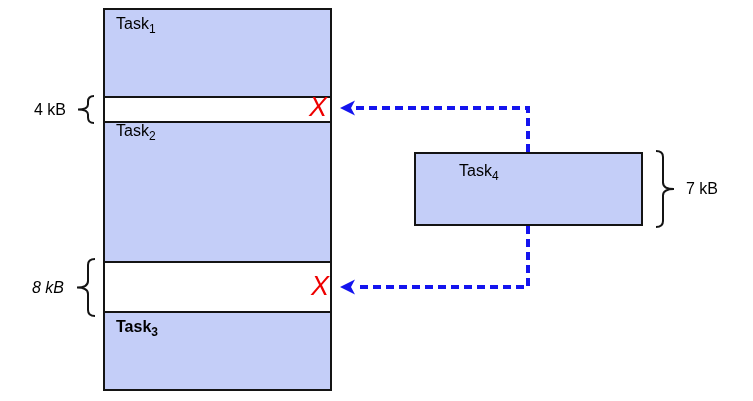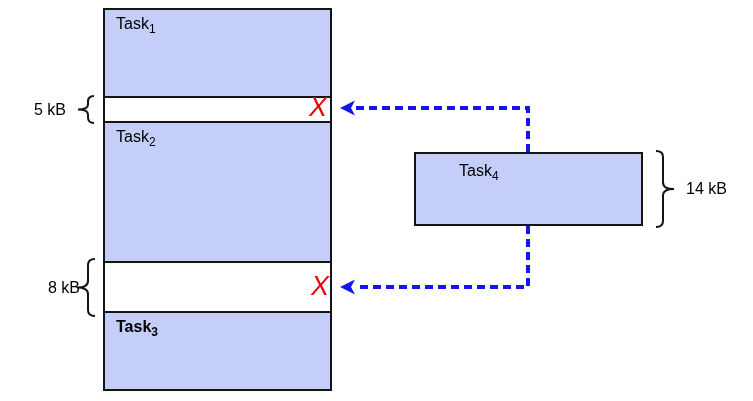--- a/index.html
+++ b/index.html
@@ -74,30 +74,30 @@
     <path d="M528 152 L528 108 L356 108" fill="none" stroke="#1414ee" stroke-width="4" stroke-dasharray="8 5"></path>
     <polygon points="340,108 355,100.5 351,108 355,115.5" fill="#1414ee"></polygon>
 
     <path d="M528 226 L528 287 L356 287" fill="none" stroke="#1414ee" stroke-width="4" stroke-dasharray="8 5"></path>
     <polygon points="340,287 355,279.5 351,287 355,294.5" fill="#1414ee"></polygon>
   </svg>
 
   <div class="lbl" style="left:116px; top:14px;">
     <span>Task</span><sub>1</sub>
   </div>
-  <div class="lbl" style="left:116px; top:127px;">
+  <div class="lbl" style="left:116px; top:121px;">
     <span>Task</span><sub>2</sub>
   </div>
   <div class="lbl" style="left:116px; top:317px;font-weight:bold;">
     <span>Task</span><sub>3</sub>
   </div>
   <div class="lbl" style="left:427px; top:161px;margin-left:32px;">
     <span>Task</span><sub>4</sub>
   </div>
 
-  <div class="size-lbl size-right" style="left:14px; top:100px; width:52px;">5 kB</div>
-  <div class="size-lbl size-right" style="left:28px; top:278px; width:52px;">8 kB</div>
-  <div class="size-lbl" style="left:686px; top:179px;">14 kB</div>
+  <div class="size-lbl size-right" style="left:14px; top:100px; width:52px;">4 kB</div>
+  <div class="size-lbl size-right" style="left:12px; top:278px; width:52px;font-style:italic;">8 kB</div>
+  <div class="size-lbl" style="left:686px; top:179px;">7 kB</div>
 
   <div class="reject-x" style="left:318px; top:109px;">X</div>
   <div class="reject-x" style="left:320px; top:288px;">X</div>
 
 </div>
 
 </body></html>

